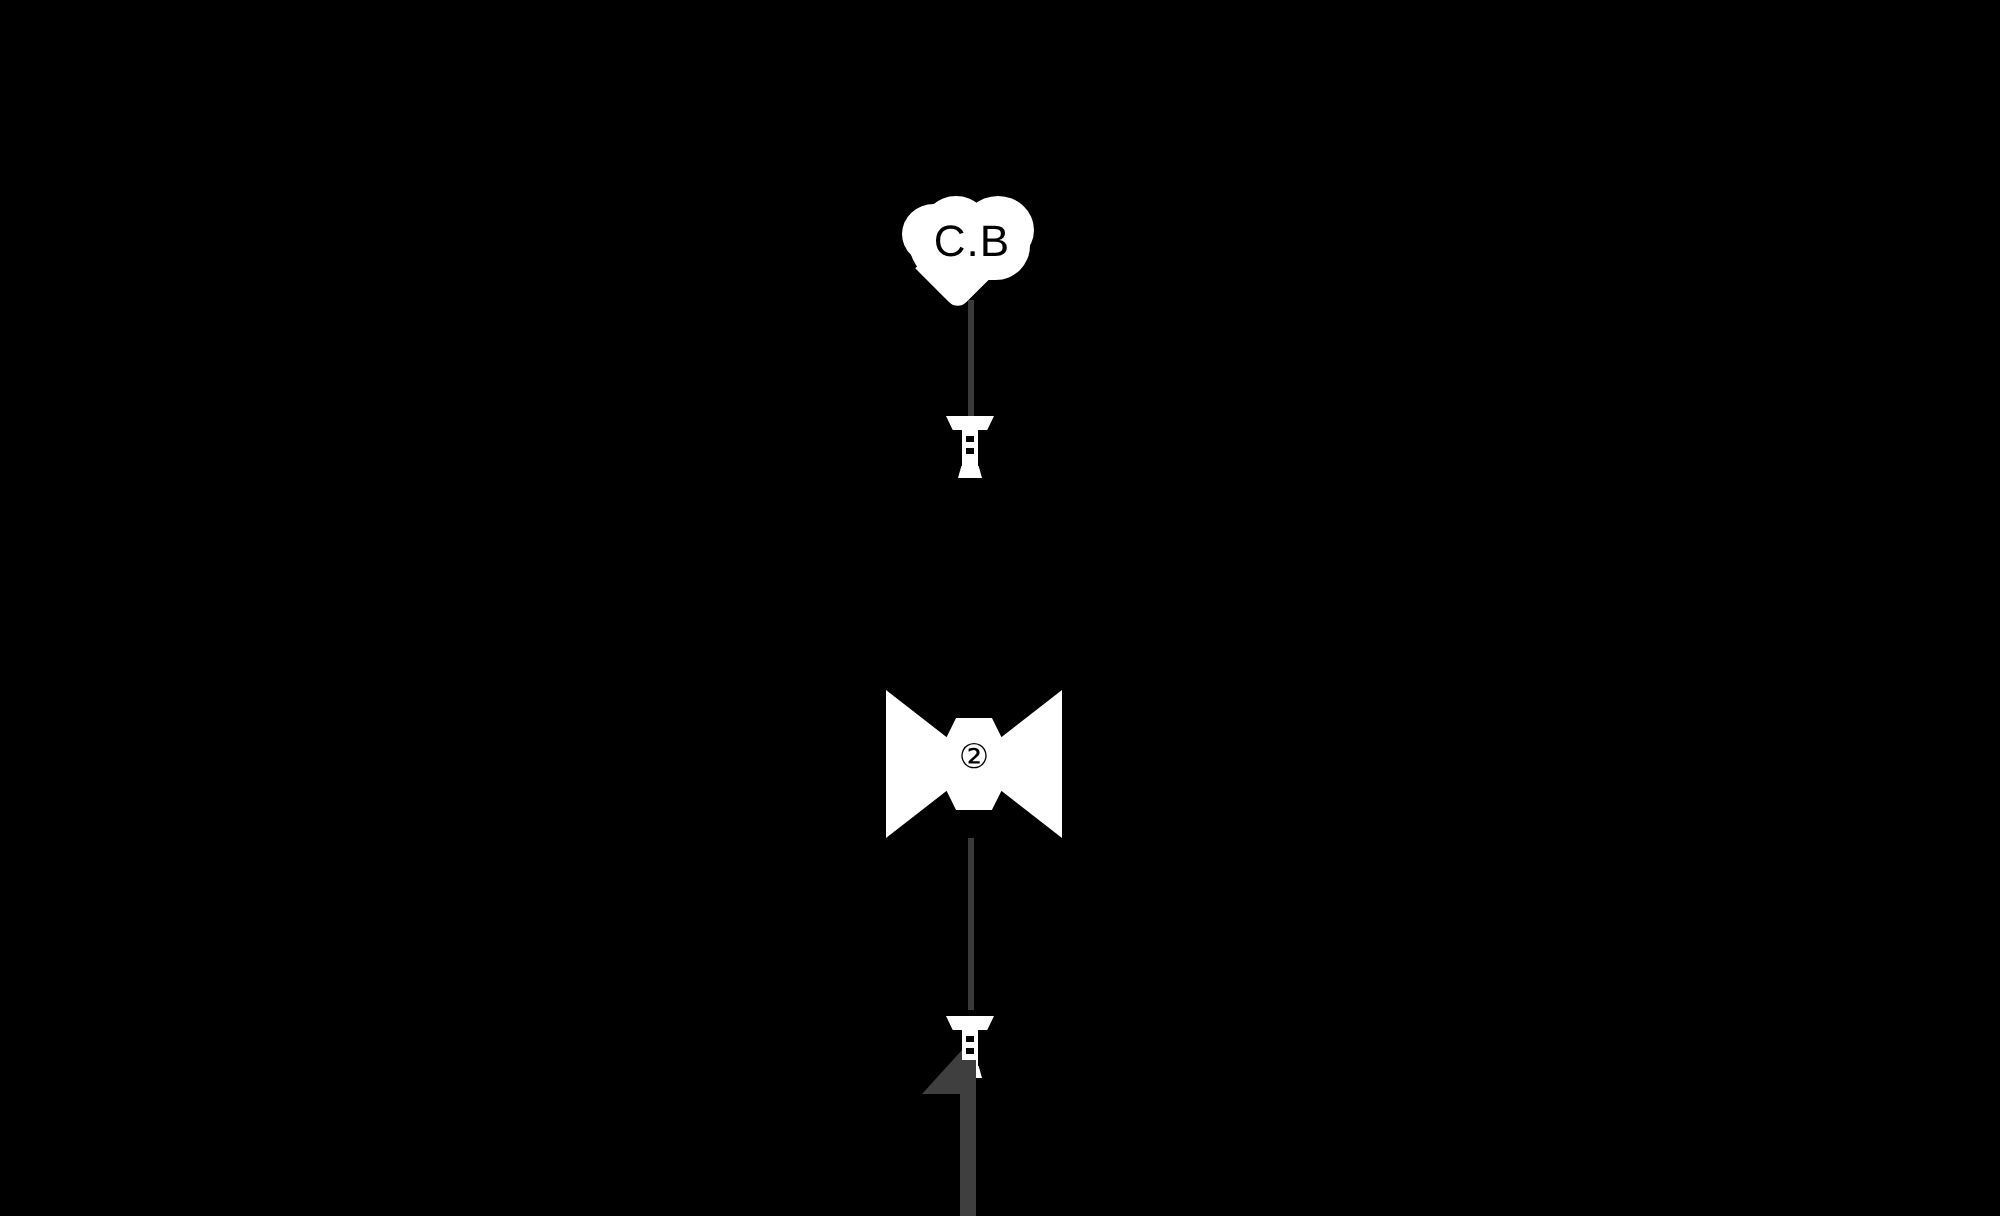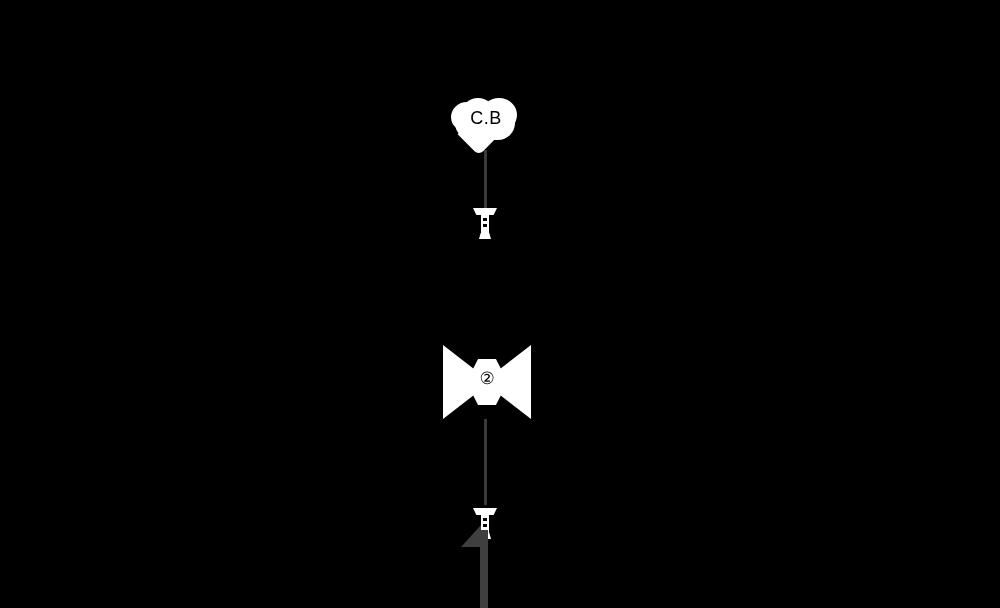--- a/index.html
+++ b/index.html
@@ -50,21 +50,21 @@
     background: #ffffff;
     transform: rotate(45deg);
     border-radius: 0 0 6px 0;
   }
   .heart-label {
     position: absolute;
     left: 0;
     top: 10px;
     width: 70px;
     text-align: center;
-    font-size: 18px;
+    font-size: 22px;
     color: #000000;
     letter-spacing: 0.5px;
     z-index: 5;
   }
 
   
   .conn {
     position: absolute;
     background: #3a3a3a;
   }

